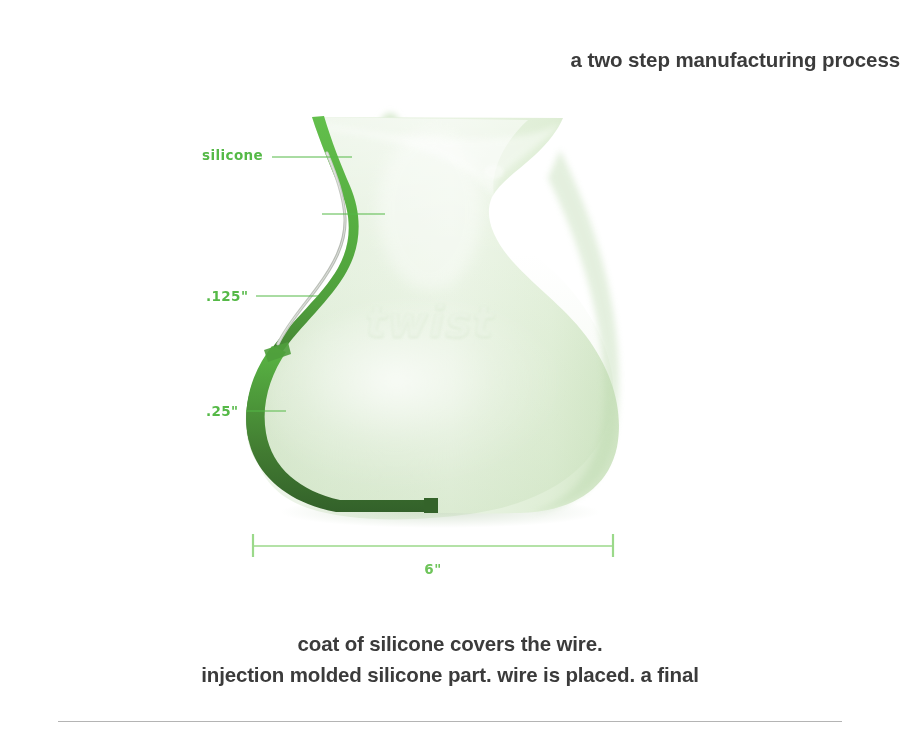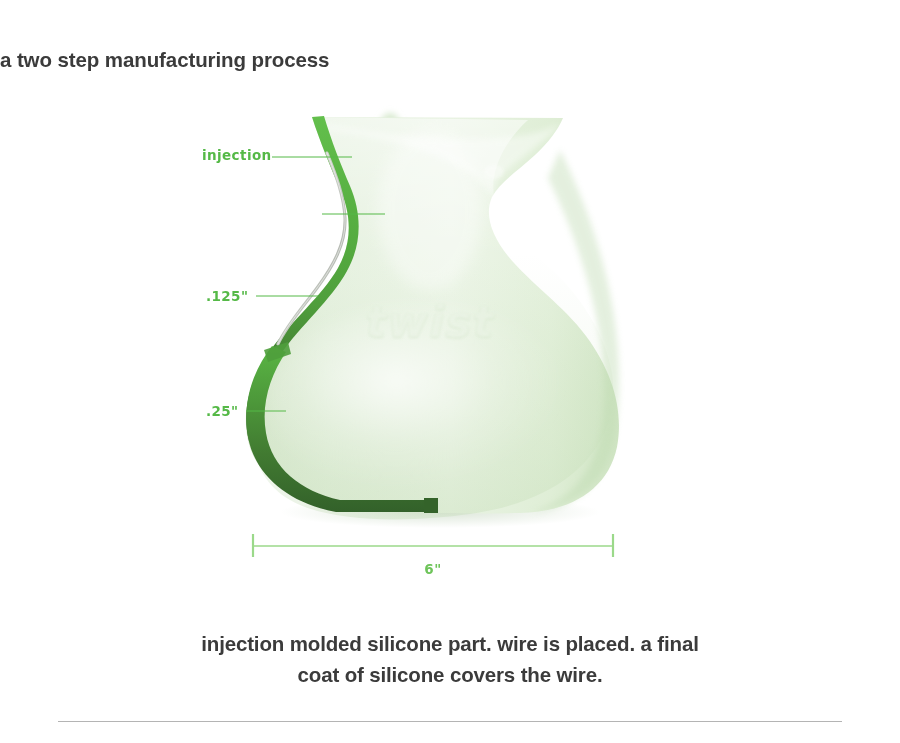--- a/index.html
+++ b/index.html
@@ -20,21 +20,21 @@
     width: 900px;
     height: 743px;
   }
 
   
   .title {
     position: absolute;
     left: 0;
     top: 48px;
     width: 900px;
-    text-align: left;
+    text-align: right;
     font-size: 20.5px;
     font-weight: bold;
     color: #3b3b3b;
     letter-spacing: -0.1px;
   }
 
   
   .caption {
     position: absolute;
     left: 0;
@@ -297,29 +297,29 @@
       <line x1="246" y1="411" x2="286" y2="411"></line>
     </g>
 
     <g stroke="#9bd98a" stroke-width="2.2" fill="none">
       <line x1="253" y1="534" x2="253" y2="557"></line>
       <line x1="613" y1="534" x2="613" y2="557"></line>
       <line x1="253" y1="546" x2="613" y2="546" stroke-width="1.6"></line>
     </g>
   </svg>
 
-  <div class="anno anno-silicone">injection</div>
+  <div class="anno anno-silicone">silicone</div>
 
 
   <div class="anno anno-125">.125"</div>
 
   <div class="anno anno-25">.25"</div>
 
   <div class="dim-label">6"</div>
 
   <div class="caption">
+    <span class="line">coat of silicone covers the wire.</span>
     <span class="line">injection molded silicone part. wire is placed. a final</span>
-    <span class="line">coat of silicone covers the wire.</span>
   </div>
 
   <div class="divider"></div>
 
 </div>
 
 </body></html>

